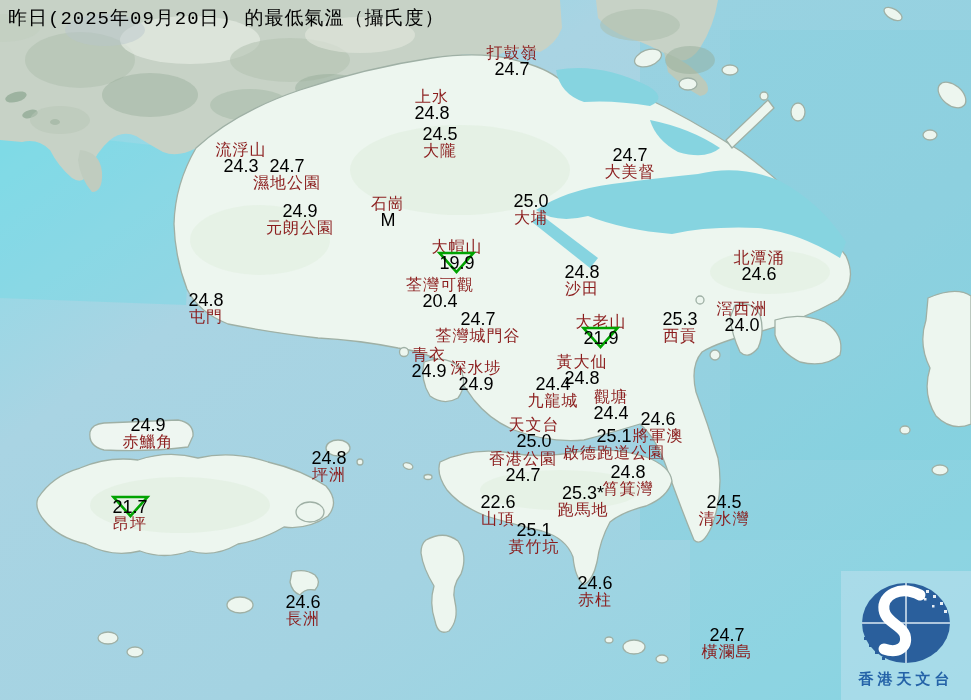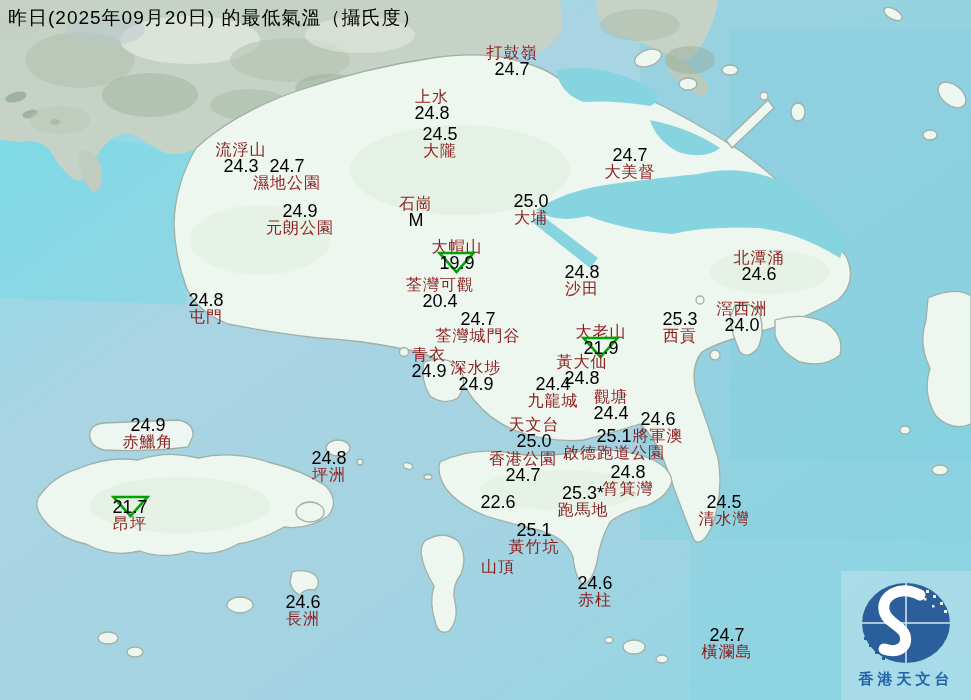--- a/index.html
+++ b/index.html
@@ -1,19 +1,19 @@
 <!DOCTYPE html>
 <html><head>
 <meta charset="utf-8">
 <style>
   html,body{margin:0;padding:0;}
   body{width:971px;height:700px;position:relative;overflow:hidden;background:#a9d4e3;
        font-family:"Liberation Sans","DejaVu Sans",sans-serif;}
   #map-layer{position:absolute;left:0;top:0;width:971px;height:700px;}
-  #page-title{position:absolute;left:8px;top:5px;font-family:Liberation Sans, sans-serif;
+  #page-title{position:absolute;left:8px;top:5px;font-family:Liberation Mono, monospace;
        font-size:19px;color:#000;letter-spacing:1px;white-space:nowrap;z-index:6;}
   #stations-layer{position:absolute;left:0;top:0;width:971px;height:700px;z-index:5;}
   .station{position:absolute;transform:translateX(-50%);display:flex;flex-direction:column;
        align-items:center;white-space:nowrap;}
   .s-name{font-family:"Liberation Serif","DejaVu Serif",serif;font-size:16px;line-height:17px;
        color:#8b1c1c;letter-spacing:1px;}
   .s-value{font-size:18px;line-height:16px;color:#000;position:relative;}
   .s-value .v{position:relative;z-index:2;}
   .s-value svg.tri{position:absolute;left:50%;top:-4px;transform:translateX(-50%);z-index:1;}
   #logo{position:absolute;left:841px;top:571px;width:130px;height:129px;z-index:6;
@@ -145,21 +145,21 @@
       <div class="s-value"><span class="v">24.3</span></div>
     </div>
     <div class="station" style="left: 287px; top: 158px;">
       <div class="s-value"><span class="v">24.7</span></div>
       <div class="s-name">濕地公園</div>
     </div>
     <div class="station" style="left: 300px; top: 203px;">
       <div class="s-value"><span class="v">24.9</span></div>
       <div class="s-name">元朗公園</div>
     </div>
-    <div class="station" style="left: 388px; top: 195px; margin-left: 28px;">
+    <div class="station" style="left: 388px; top: 195px;">
       <div class="s-name">石崗</div>
       <div class="s-value"><span class="v">M</span></div>
     </div>
     <div class="station" style="left: 630px; top: 147px;">
       <div class="s-value"><span class="v">24.7</span></div>
       <div class="s-name">大美督</div>
     </div>
     <div class="station" style="left: 531px; top: 193px;">
       <div class="s-value"><span class="v">25.0</span></div>
       <div class="s-name">大埔</div>
@@ -191,21 +191,21 @@
       <div class="s-name">西貢</div>
     </div>
     <div class="station" style="left: 206px; top: 292px;">
       <div class="s-value"><span class="v">24.8</span></div>
       <div class="s-name">屯門</div>
     </div>
     <div class="station" style="left: 478px; top: 311px;">
       <div class="s-value"><span class="v">24.7</span></div>
       <div class="s-name">荃灣城門谷</div>
     </div>
-    <div class="station" style="left: 601px; top: 323px;">
+    <div class="station" style="left: 601px; top: 313px;">
       <div class="s-name">大老山</div>
       <div class="s-value"><svg class="tri" width="40" height="24" viewBox="0 0 40 24">
           <polygon points="3,2 37,2 20,21" fill="none" stroke="#00a300" stroke-width="2.6"></polygon>
         </svg><span class="v">21.9</span></div>
     </div>
     <div class="station" style="left: 429px; top: 346px;">
       <div class="s-name">青衣</div>
       <div class="s-value"><span class="v">24.9</span></div>
     </div>
     <div class="station" style="left: 476px; top: 359px;">
@@ -241,21 +241,21 @@
       <div class="s-value"><span class="v">24.7</span></div>
     </div>
     <div class="station" style="left: 628px; top: 464px;">
       <div class="s-value"><span class="v">24.8</span></div>
       <div class="s-name">筲箕灣</div>
     </div>
     <div class="station" style="left: 549px; top: 485px; margin-left: 34px;">
       <div class="s-value"><span class="v">25.3*</span></div>
       <div class="s-name">跑馬地</div>
     </div>
-    <div class="station" style="left: 498px; top: 494px; gap: 48px;">
+    <div class="station" style="left: 498px; top: 494px;">
       <div class="s-value"><span class="v">22.6</span></div>
       <div class="s-name">山頂</div>
     </div>
     <div class="station" style="left: 534px; top: 522px;">
       <div class="s-value"><span class="v">25.1</span></div>
       <div class="s-name">黃竹坑</div>
     </div>
     <div class="station" style="left: 148px; top: 417px;">
       <div class="s-value"><span class="v">24.9</span></div>
       <div class="s-name">赤鱲角</div>

